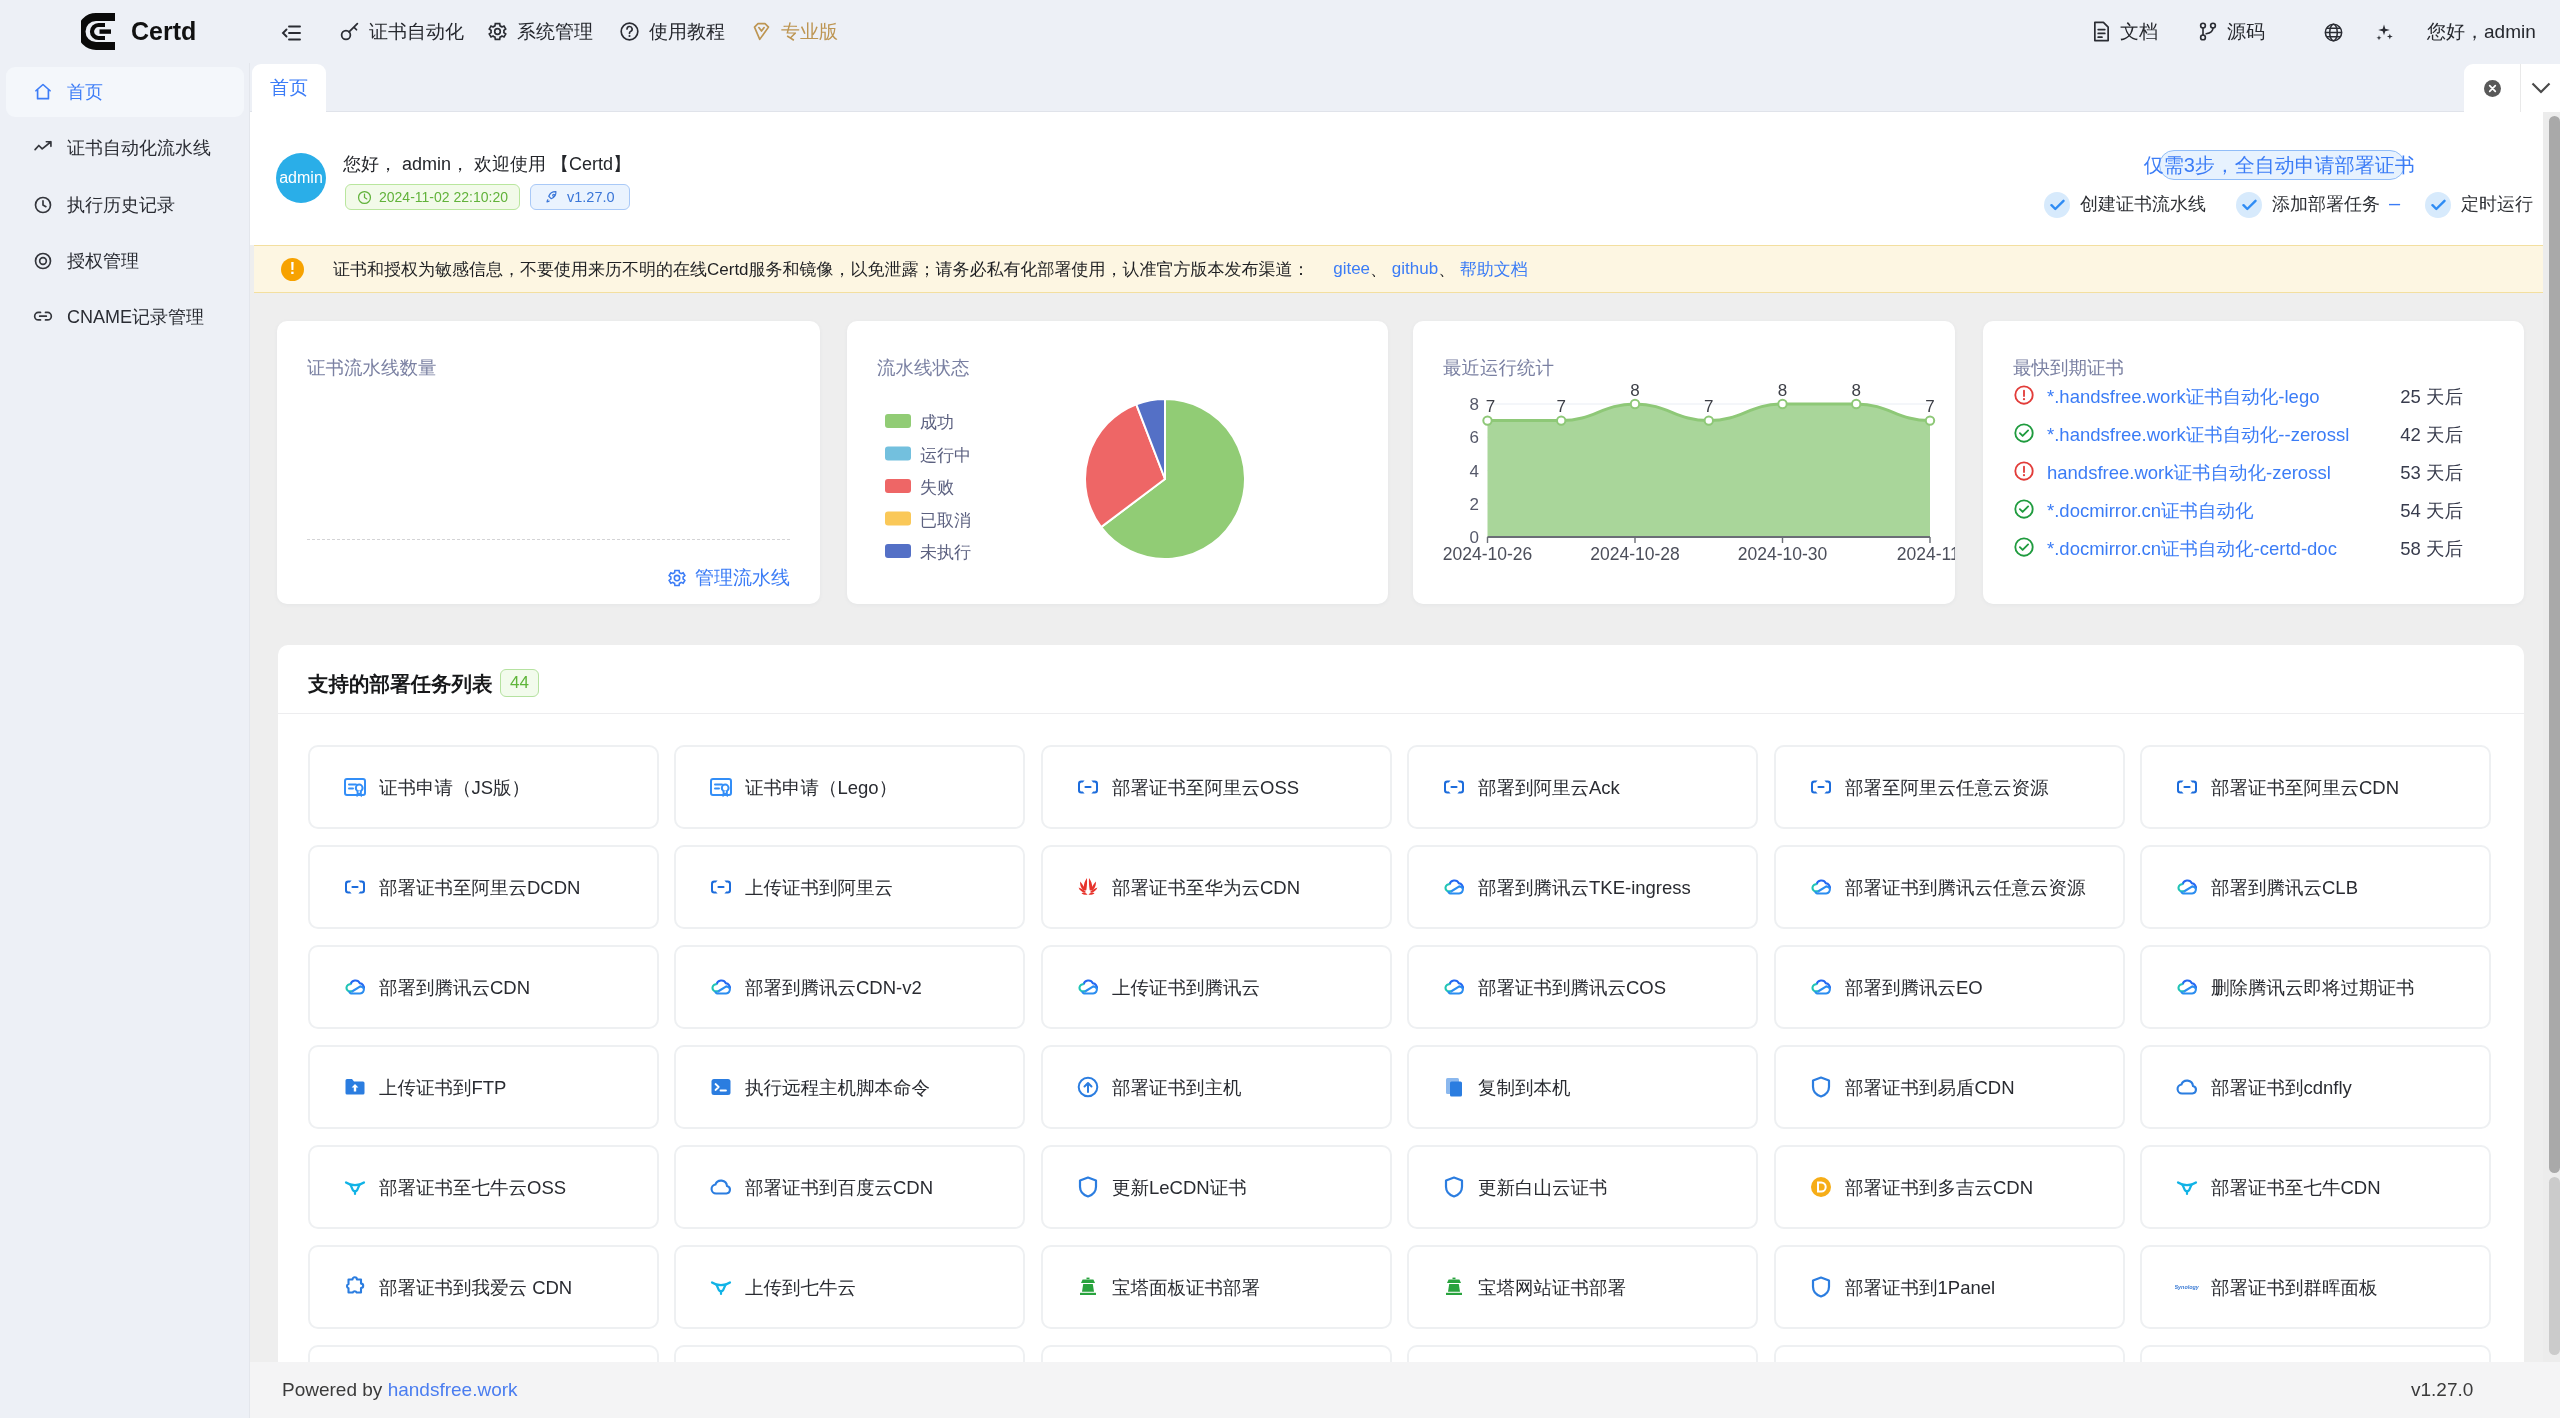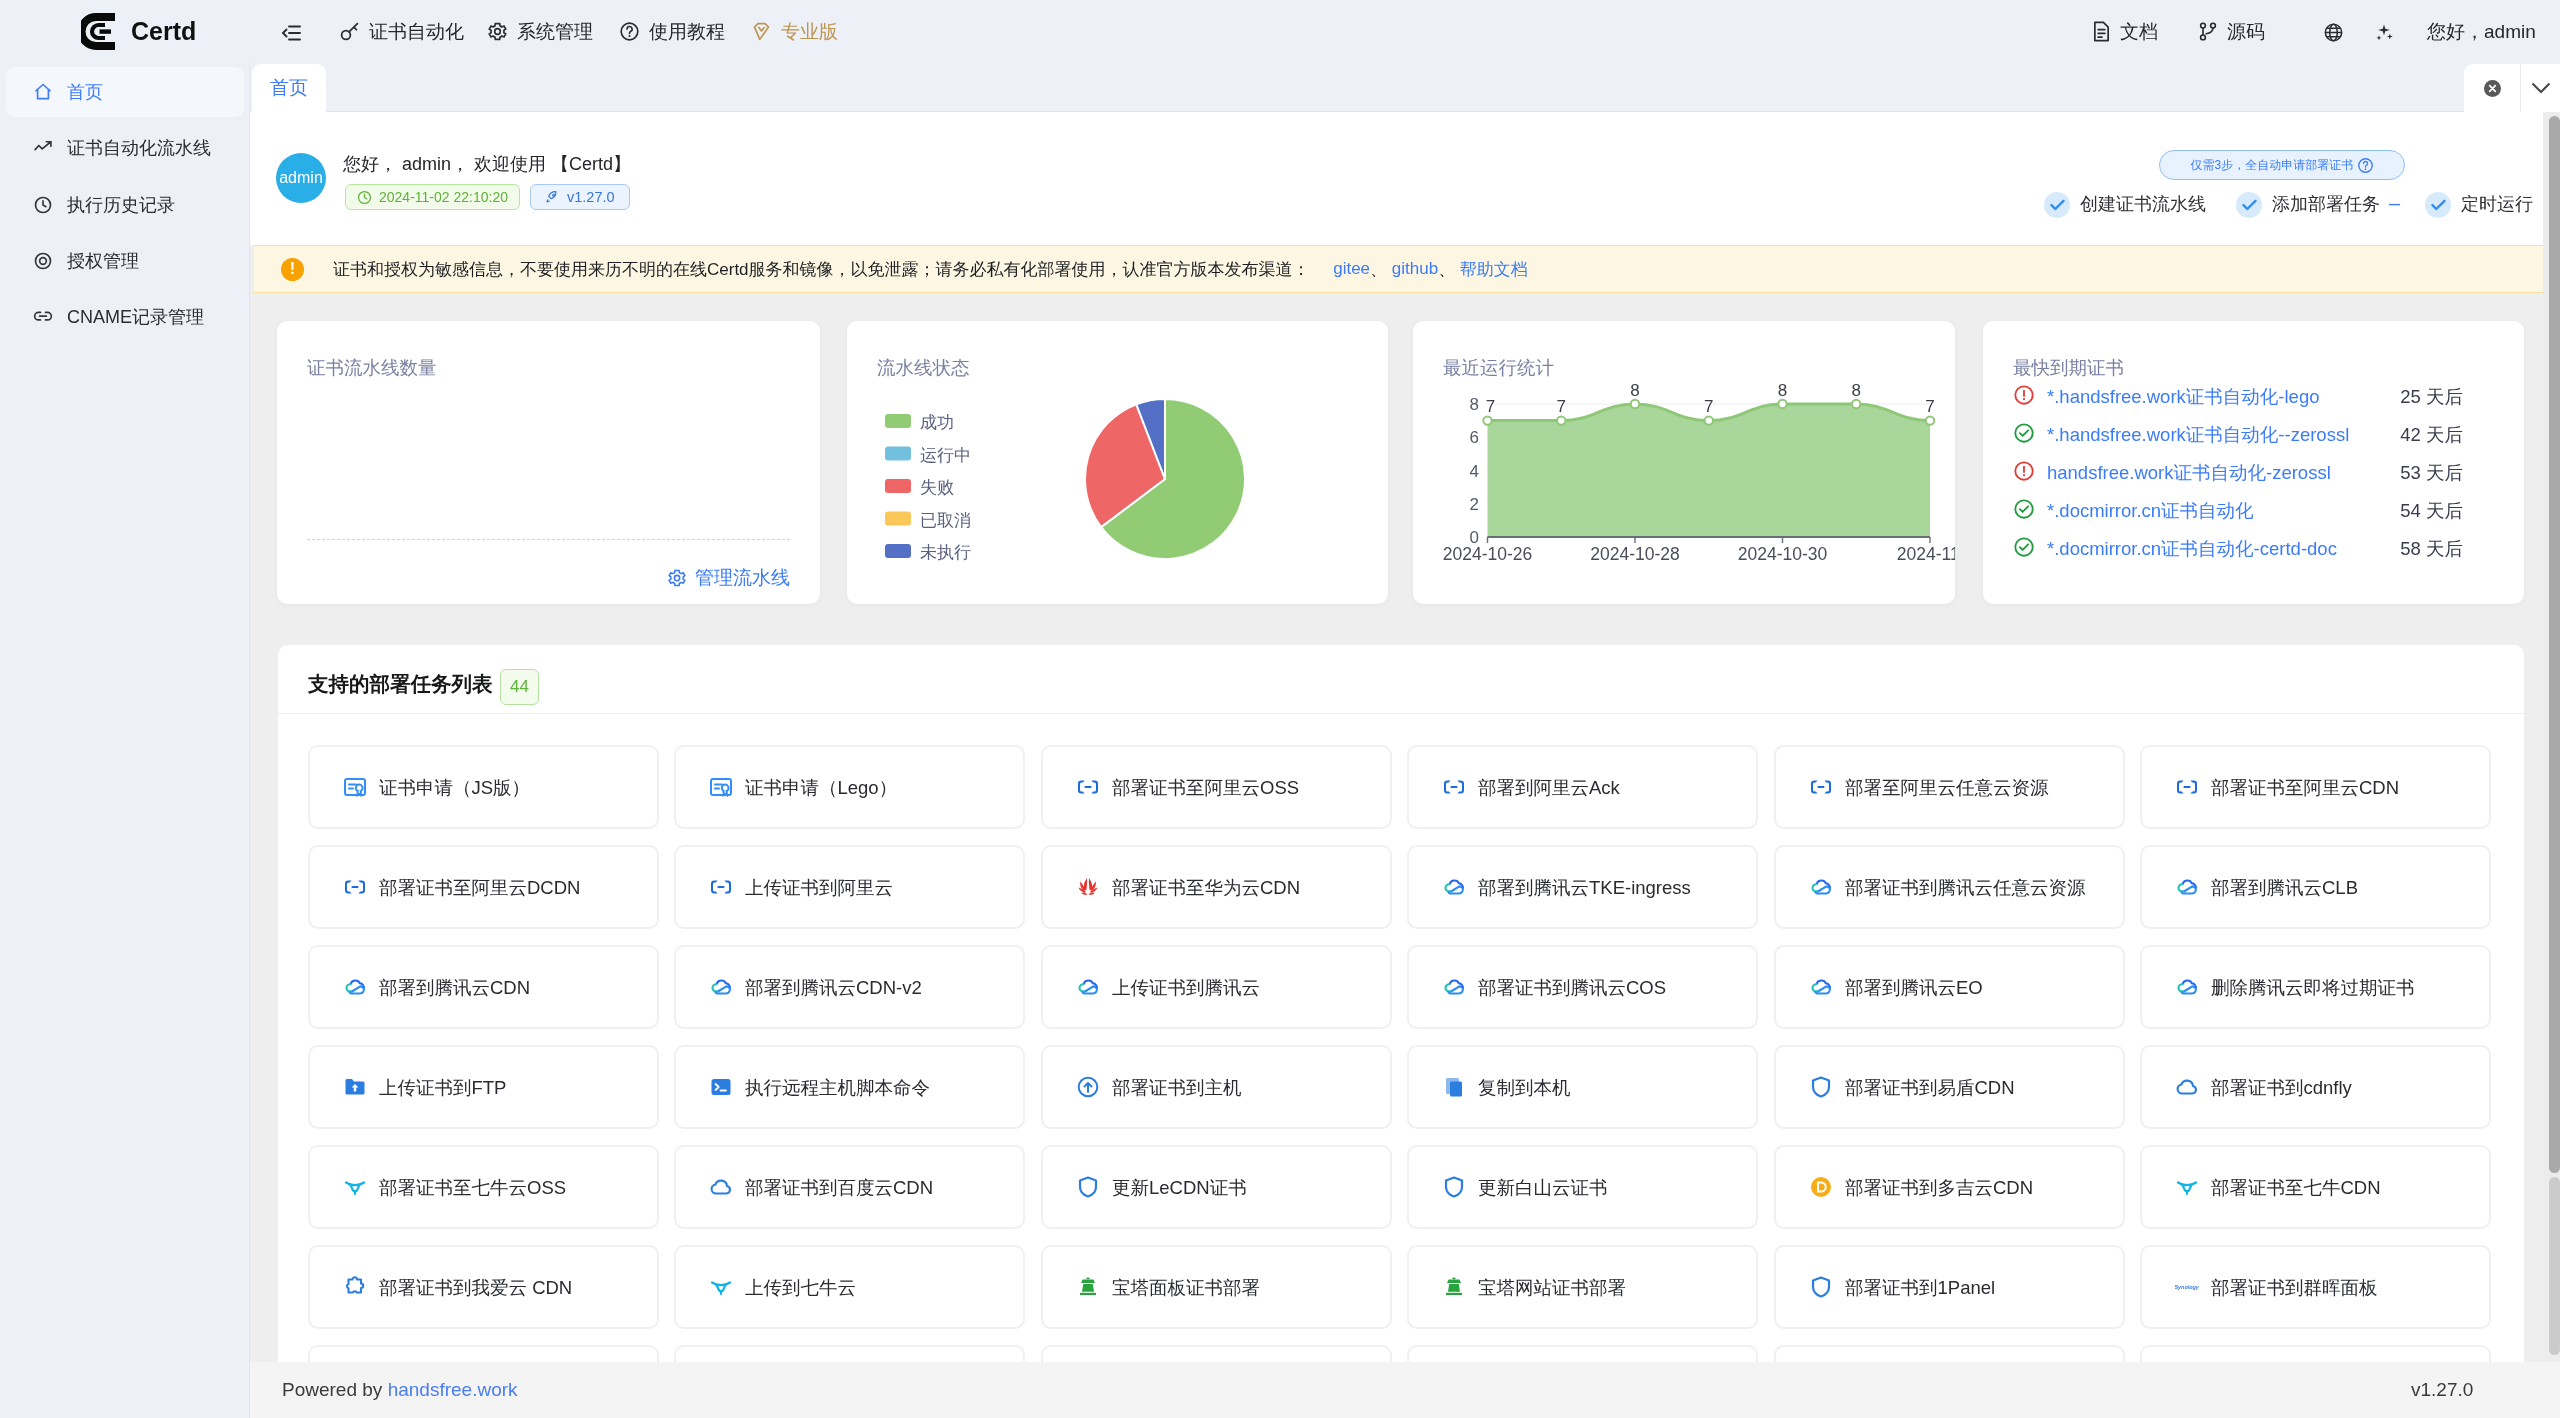--- a/index.html
+++ b/index.html
@@ -27,42 +27,42 @@
 #tabbtns .cell:last-child{width:40px}
 #tabbtns .cell+.cell{border-left:1px solid #e9e9e9}
 
 #welcome{position:absolute;left:250px;top:112px;width:2293px;height:133px;background:#fff}
 .avatar{position:absolute;left:26px;top:41px;width:50px;height:50px;border-radius:50%;background:#2aaee8;color:#fff;font-size:16px;display:flex;align-items:center;justify-content:center}
 .hello{position:absolute;left:93px;top:40px;font-size:18px;color:#24262b}
 .badge{position:absolute;top:72px;height:26px;display:inline-flex;align-items:center;border-radius:6px;font-size:14px;padding:0 11px;white-space:nowrap}
 .badge svg{margin-right:7px}
 .bgreen{left:95px;background:#f2fae9;border:1px solid #b9e69e;color:#61b23a}
 .bblue{left:280px;background:#eaf3fe;border:1px solid #a9c9f7;color:#3a76d8;padding:0 14px;font-size:14.5px}
-.pill{position:absolute;left:1909px;top:38px;width:246px;height:30px;border-radius:16px;background:#e7f2fe;border:1px solid #91bdf8;color:#3b7cf6;font-size:12px;white-space:nowrap;display:flex;align-items:center;justify-content:center}
+.pill{position:absolute;left:1909px;top:38px;width:246px;height:30px;border-radius:16px;background:#e7f2fe;border:1px solid #91bdf8;color:#3b7cf6;font-size:20px;white-space:nowrap;display:flex;align-items:center;justify-content:center}
 .step{position:absolute;top:80px;height:26px;display:flex;font-size:18px;color:#2e3035}
 .stepck{width:26px;height:26px;border-radius:50%;background:#d7eafc;display:flex;align-items:center;justify-content:center;margin-right:10px}
 
 #banner{position:absolute;left:254px;top:245px;width:2292px;height:48px;background:#fdf6e2;border-top:1px solid #f3df9f;border-bottom:1px solid #f3df9f;display:flex;align-items:center;font-size:17px;color:#1f2023}
 #banner .warn{width:23px;height:23px;border-radius:50%;background:#f7a200;color:#fff;font-size:16px;font-weight:bold;display:flex;align-items:center;justify-content:center;margin:0 29px 0 27px;flex:none}
 #banner a{color:#3b7cf6;text-decoration:none}
 
 .card{position:absolute;top:321px;height:283px;background:#fff;border-radius:10px;box-shadow:0 1px 4px rgba(60,70,90,.05)}
 .ctitle{position:absolute;left:30px;top:34px;font-size:18.5px;color:#7a80a2}
 .big17{position:absolute;left:0;width:100%;top:110px;line-height:1;text-align:center;font-size:75px;font-weight:bold;color:#32355c}
 .dash{position:absolute;left:30px;right:30px;top:218px;border-top:1px dashed #d4d4d6}
 .manage{position:absolute;right:30px;top:244px;display:flex;align-items:center;color:#3b7cf6;font-size:19px}
 .manage svg{margin-right:8px}
 .certrow{position:absolute;left:30px;right:61px;height:38px;display:flex;align-items:flex-start;font-size:18.5px}
 .certrow svg{margin-right:12px}
 .certrow .nm{color:#3b7cf6;flex:1;white-space:nowrap;overflow:hidden}
 .certrow .dy{color:#383c4d}
 
 #tasks{position:absolute;left:278px;top:645px;width:2246px;height:773px;background:#fff;border-radius:10px}
 #tasks h2{position:absolute;left:30px;top:25px;font-size:20.5px;color:#17181a;font-weight:bold}
-#tasks .cnt{position:absolute;left:222px;top:24px;height:36px;padding:0 9px;border:1px solid #b5e2a0;background:#f2fbec;color:#5fb53a;font-size:17px;border-radius:6px;display:flex;align-items:center}
+#tasks .cnt{position:absolute;left:222px;top:24px;height:28px;padding:0 9px;border:1px solid #b5e2a0;background:#f2fbec;color:#5fb53a;font-size:17px;border-radius:6px;display:flex;align-items:center}
 #tasks .hr{position:absolute;left:0;right:0;top:68px;border-top:1px solid #ededef}
 .tc{position:absolute;width:351px;height:84px;background:#fff;border:2px solid #eef0f2;border-radius:10px;display:flex;align-items:center;font-size:18.5px;color:#292b31}
 .tc svg.ti{width:24px;height:24px;margin:0 12px 0 33px;flex:none}
 .tc span{white-space:nowrap}
 
 #footer{position:absolute;left:250px;top:1362px;width:2310px;height:56px;background:#f4f4f5;font-size:19px;color:#3a3a3a}
 #footer .l{position:absolute;left:32px;top:17px}
 #footer .l a{color:#4a7df0;text-decoration:none}
 #footer .r{position:absolute;left:2161px;top:17px}
 

